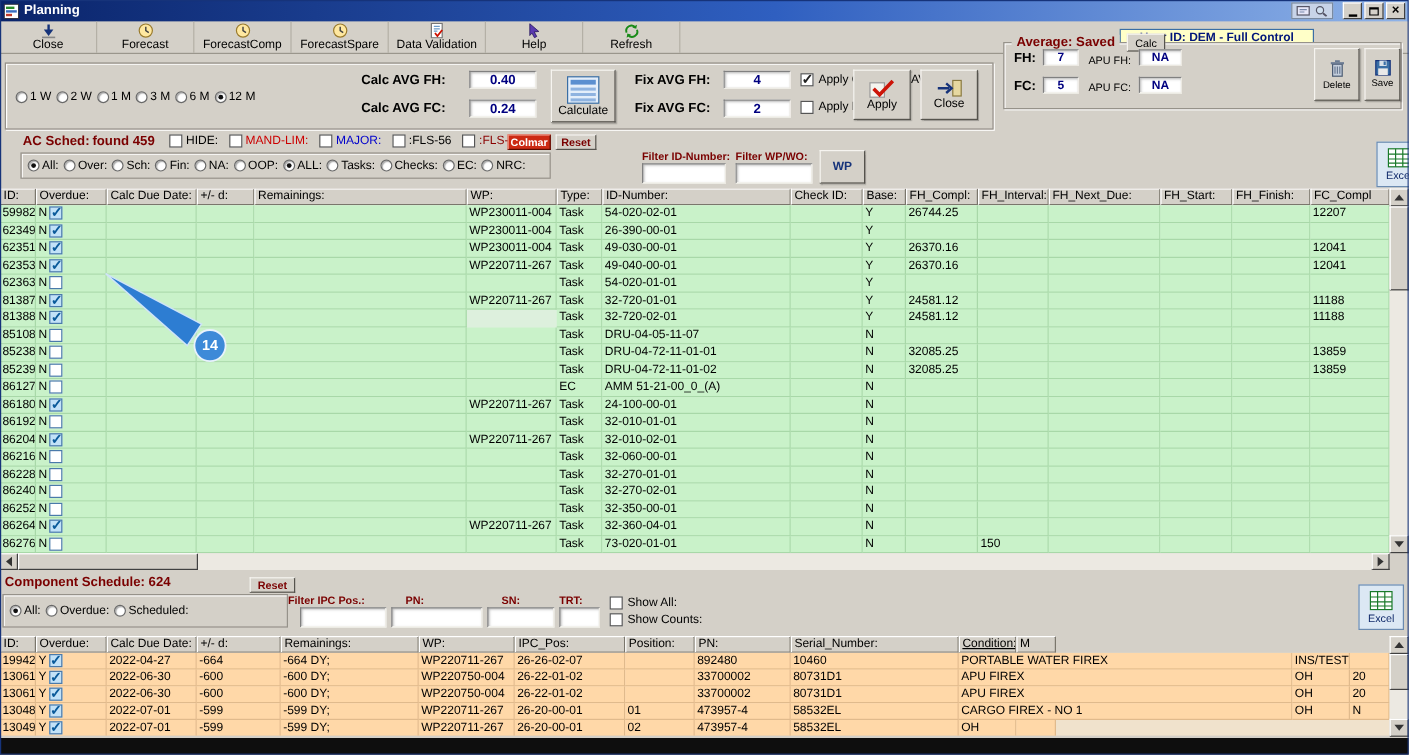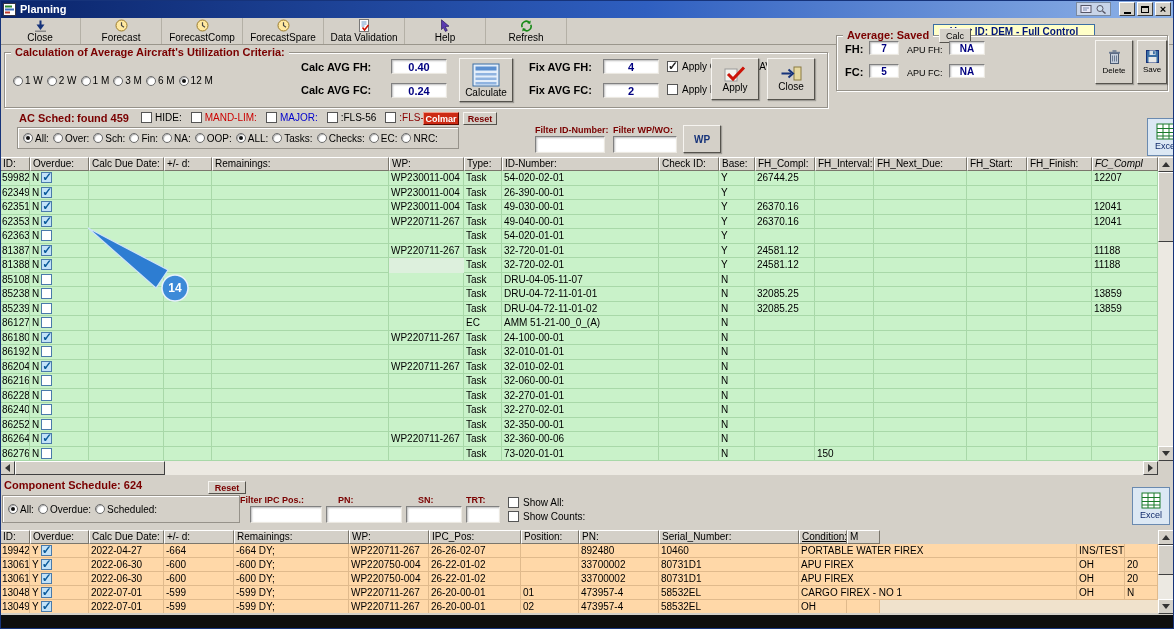--- a/index.html
+++ b/index.html
@@ -182,21 +182,20 @@
           <path d="M2.2 11.4 L2.8 8.0 L6.1 9.0 Z" fill="#188a18"></path>
         </svg>
       </span>
     <span class="tb-lbl">Refresh</span>
   </div>
   <div class="tb-fill"></div>
   <div class="userid">User ID: DEM - Full Control</div>
 </div>
 
 <div class="groupbox" style="left:4px;top:52px;width:824px;height:56px">
-  <span class="legend">Calculation of Average Aircraft's Utilization Criteria:</span>
   <div id="period-radios" style="position:absolute;left:8px;top:22px;display:flex">
       <span class="radio-item">
         <span class="radio"></span>
         <span class="rlabel">1 W</span>
       </span>
       <span class="radio-item">
         <span class="radio"></span>
         <span class="rlabel">2 W</span>
       </span>
       <span class="radio-item">
@@ -396,21 +395,21 @@
     <div class="hcell" style="width: 75px;">WP:</div>
     <div class="hcell" style="width: 38px;">Type:</div>
     <div class="hcell" style="width: 157px;">ID-Number:</div>
     <div class="hcell" style="width: 60px;">Check ID:</div>
     <div class="hcell" style="width: 36px;">Base:</div>
     <div class="hcell" style="width: 60px;">FH_Compl:</div>
     <div class="hcell" style="width: 59px;">FH_Interval:</div>
     <div class="hcell" style="width: 93px;">FH_Next_Due:</div>
     <div class="hcell" style="width: 60px;">FH_Start:</div>
     <div class="hcell" style="width: 65px;">FH_Finish:</div>
-    <div class="hcell" style="width: 66px; font-style: italic;">FC_Compl</div>
+    <div class="hcell" style="width: 66px;">FC_Compl</div>
   </div>
 <div class="gbody" id="ac-body" style="left:0;top:171px;width:1158px;height:290px">
     <div class="grow">
       <div class="gcell" style="width: 30px;">59982</div>
       <div class="gcell" style="width: 59px;">
         <span>N</span>
         <span class="cb checked"></span>
       </div>
       <div class="gcell" style="width: 75px;"></div>
       <div class="gcell" style="width: 48px;"></div>
@@ -788,21 +787,21 @@
       <div class="gcell" style="width: 30px;">86264</div>
       <div class="gcell" style="width: 59px;">
         <span>N</span>
         <span class="cb checked"></span>
       </div>
       <div class="gcell" style="width: 75px;"></div>
       <div class="gcell" style="width: 48px;"></div>
       <div class="gcell" style="width: 177px;"></div>
       <div class="gcell" style="width: 75px;">WP220711-267</div>
       <div class="gcell" style="width: 38px;">Task</div>
-      <div class="gcell" style="width: 157px;">32-360-00-06</div>
+      <div class="gcell" style="width: 157px;">32-360-04-01</div>
       <div class="gcell" style="width: 60px;"></div>
       <div class="gcell" style="width: 36px;">N</div>
       <div class="gcell" style="width: 60px;"></div>
       <div class="gcell" style="width: 59px;"></div>
       <div class="gcell" style="width: 93px;"></div>
       <div class="gcell" style="width: 60px;"></div>
       <div class="gcell" style="width: 65px;"></div>
       <div class="gcell" style="width: 66px;"></div>
     </div>
     <div class="grow">

